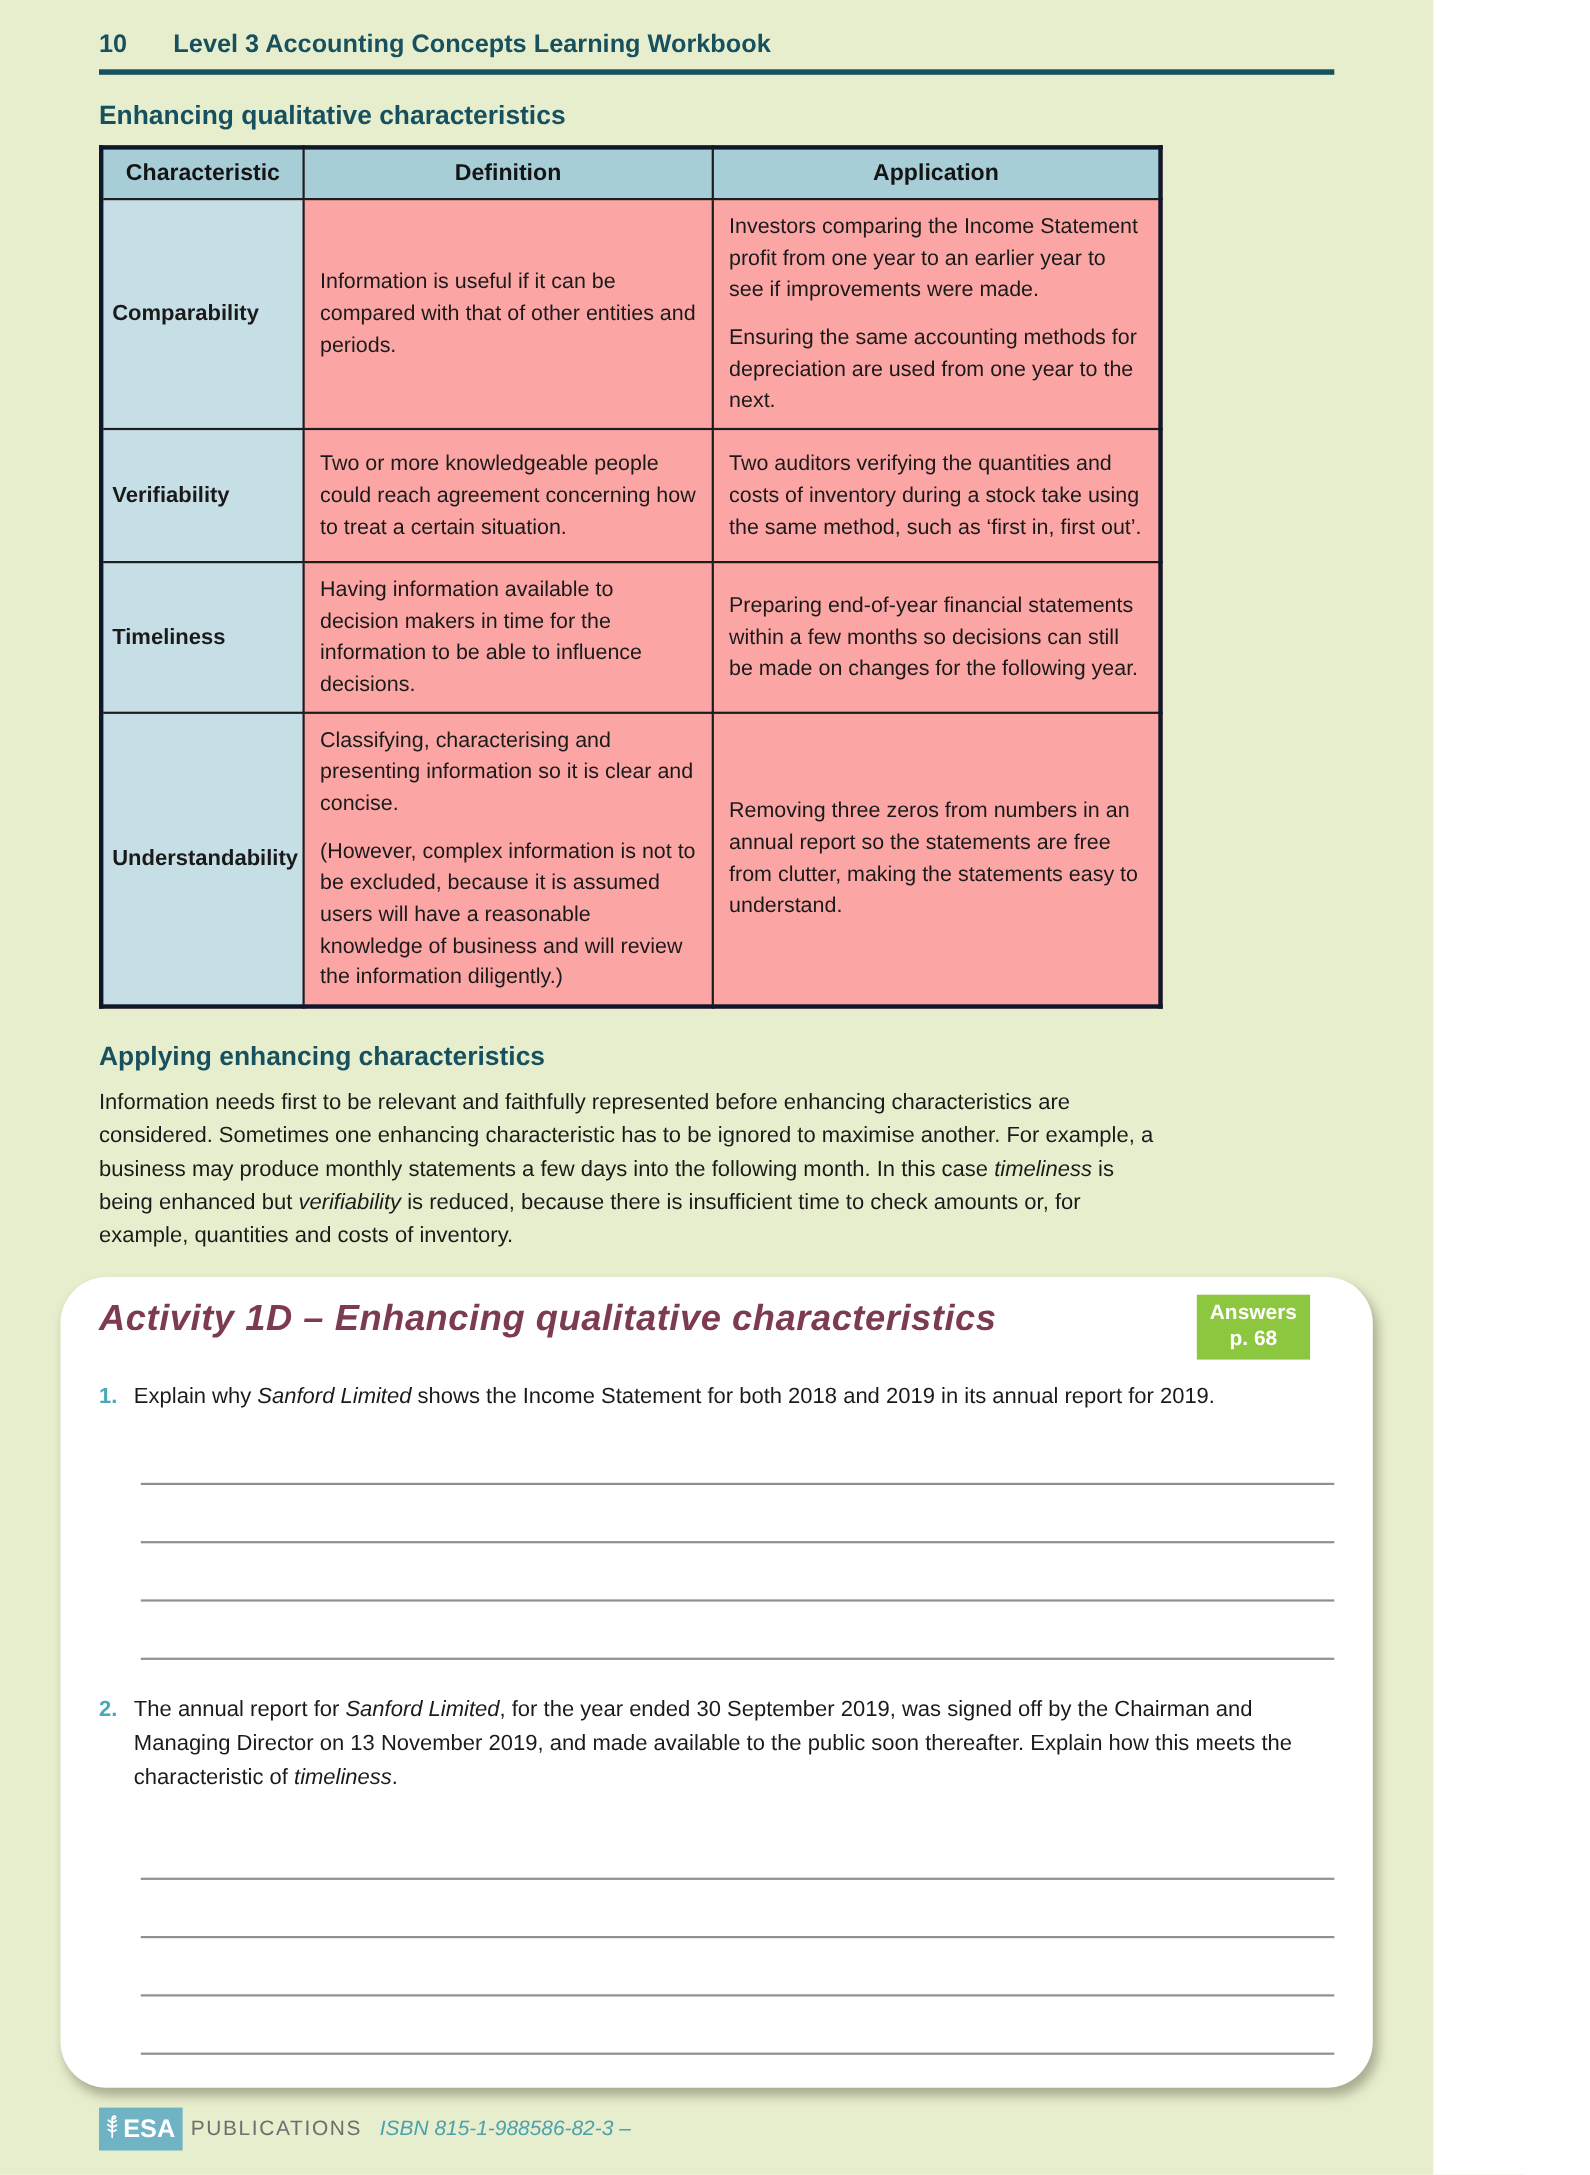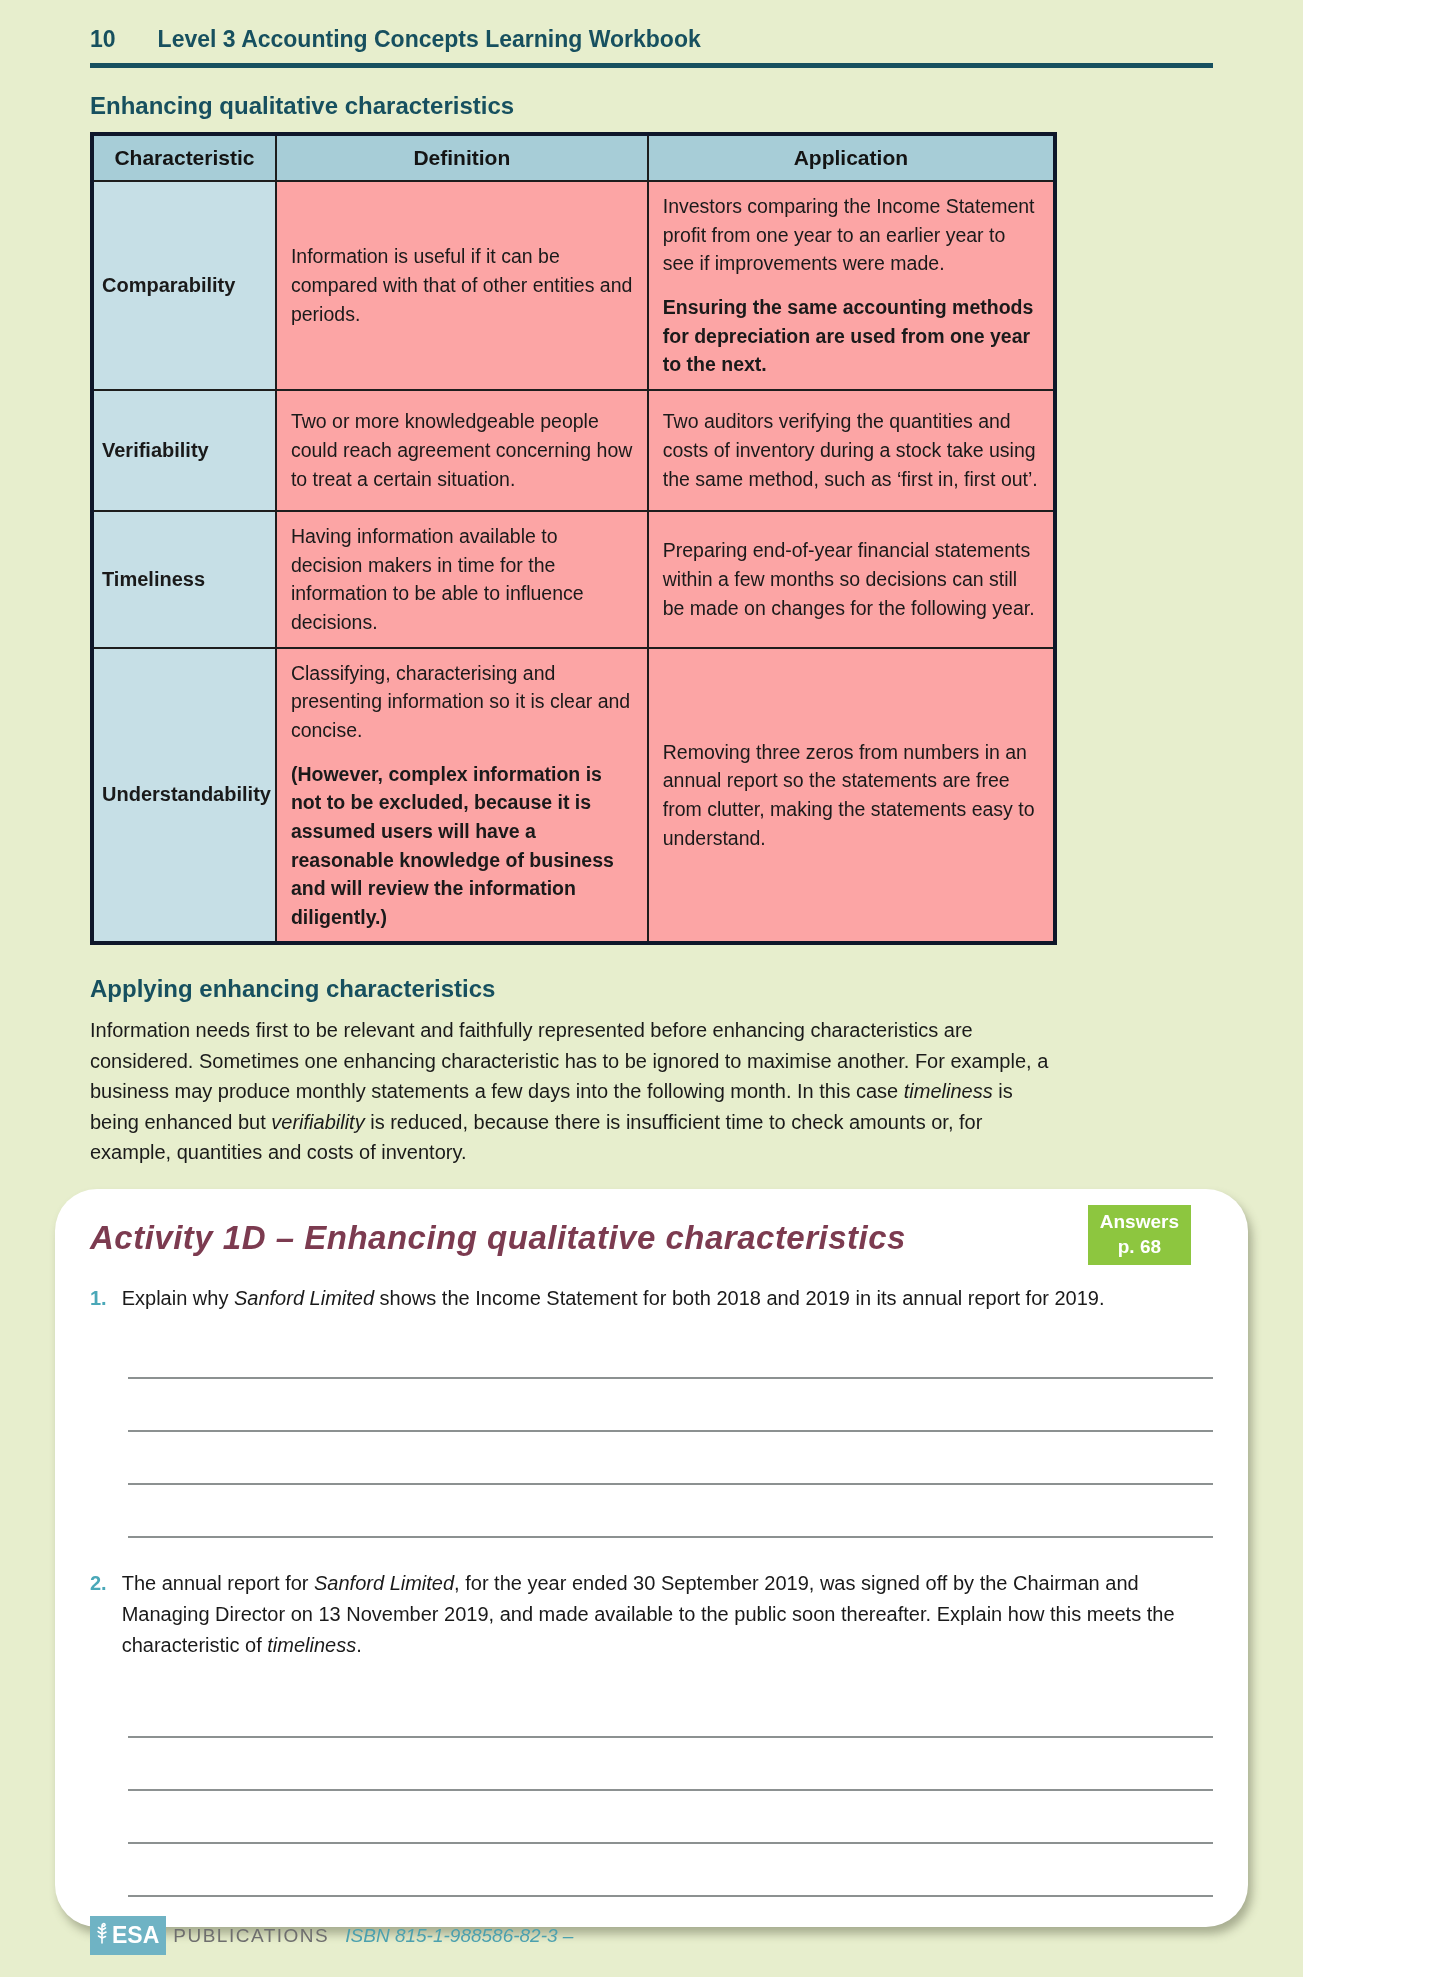--- a/index.html
+++ b/index.html
@@ -47,41 +47,41 @@
     background: #c6dfe6; font-weight: bold; font-size: 20px;
     padding-left: 8px; padding-right: 4px;
   }
   .qc-table col.c1 { width: 170px; }
   .qc-table col.c2 { width: 380px; }
   .qc-table col.c3 { width: 417px; }
   .qc-table tr.r1 { height: 204px; }
   .qc-table tr.r2 { height: 121px; }
   .qc-table tr.r3 { height: 122px; }
   .qc-table tr.r4 { height: 240px; }
-  .qc-table td p + p { margin-top: 15px; font-weight: bold; }
+  .qc-table td p + p { margin-top: 15px; }
 
   .intro-para {
     font-size: 20px; line-height: 1.52;
     max-width: 975px; margin-top: 6px;
   }
   .intro-para i, .q-text i { font-style: italic; }
 
   
   .activity-box {
     margin: 22px 55px 0;
     background: #ffffff;
     border-radius: 42px;
     min-height: 722px;
     padding: 14px 35px 30px;
     box-shadow: 4px 7px 10px rgba(90, 95, 70, 0.45);
   }
   .activity-header { display: flex; justify-content: space-between; align-items: flex-start; }
   .activity-title {
     color: #7c3b50; font-style: italic; font-weight: bold;
-    font-size: 33px; letter-spacing: 0.5px; margin-top: 16px;
+    font-size: 33px; letter-spacing: 0.5px; margin-top: 4px;
   }
   .answers-badge {
     background: #8dc63f; color: #ffffff; font-weight: bold;
     font-size: 19px; line-height: 1.3; text-align: center;
     padding: 5px 12px; margin-right: 22px; margin-top: 2px;
     min-width: 96px;
   }
   .question { display: flex; gap: 15px; font-size: 20px; line-height: 1.55; margin-top: 18px; }
   .q-num { color: #4aa8b8; font-weight: bold; flex: 0 0 auto; }
   .q-text { flex: 1; }

